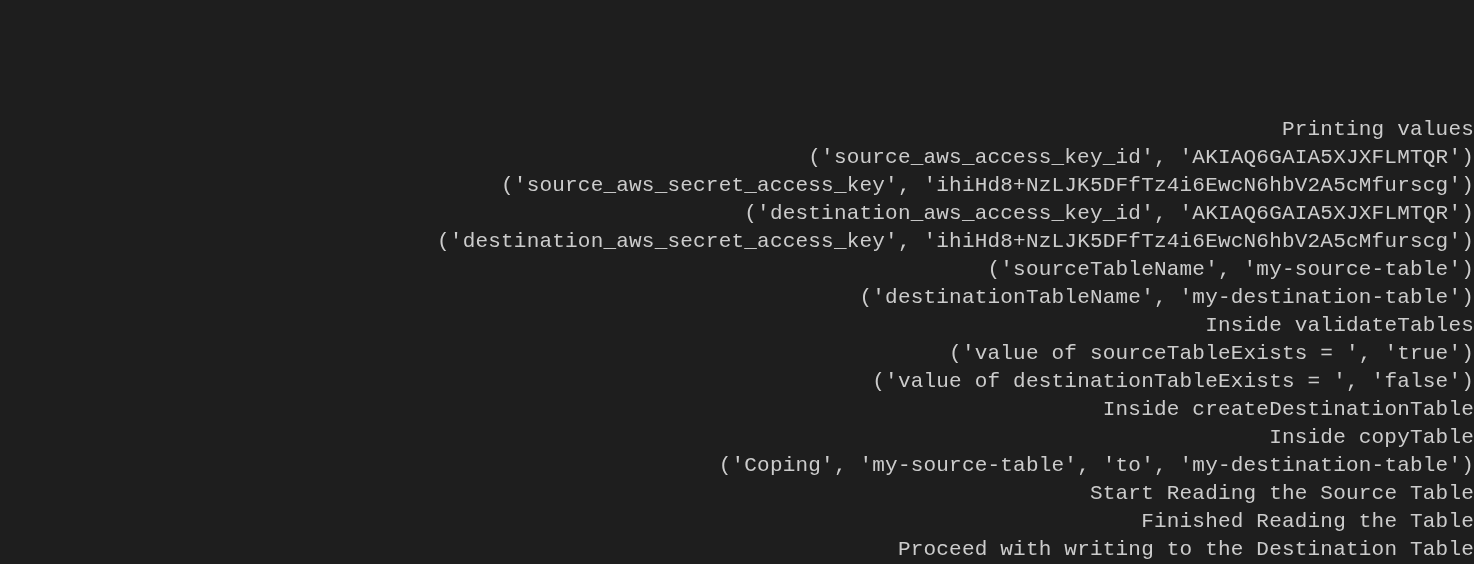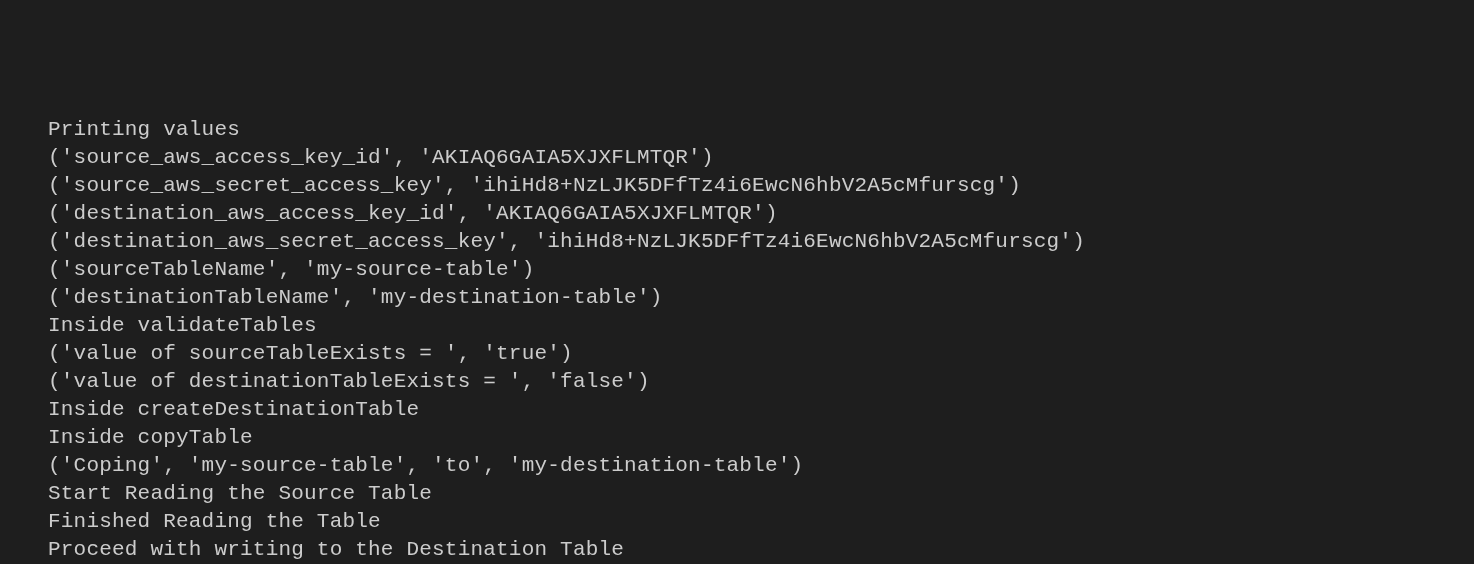--- a/index.html
+++ b/index.html
@@ -1,18 +1,19 @@
 <!DOCTYPE html>
 <html><head>
   <meta charset="utf-8">
   <style>
     * {
       margin: 0;
       padding: 0;
       box-sizing: border-box;
+      text-align: right;
     }
     body {
       background-color: #1e1e1e;
       width: 1474px;
       height: 564px;
       overflow: hidden;
       font-family: "SF Mono", Monaco, Menlo, Consolas, "Courier New", monospace;
       font-size: 21px;
       line-height: 28px;
       color: #cccccc;

